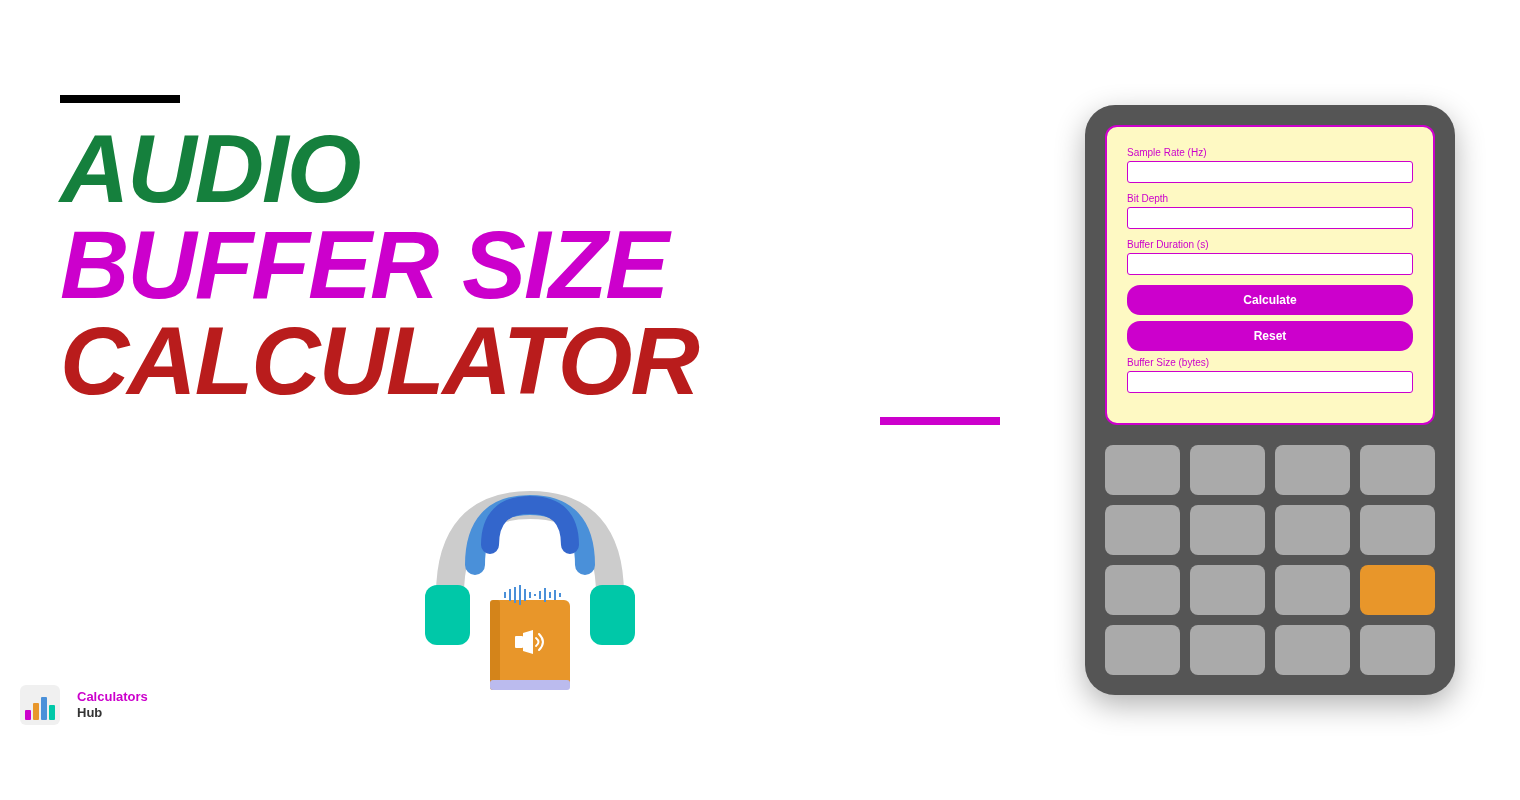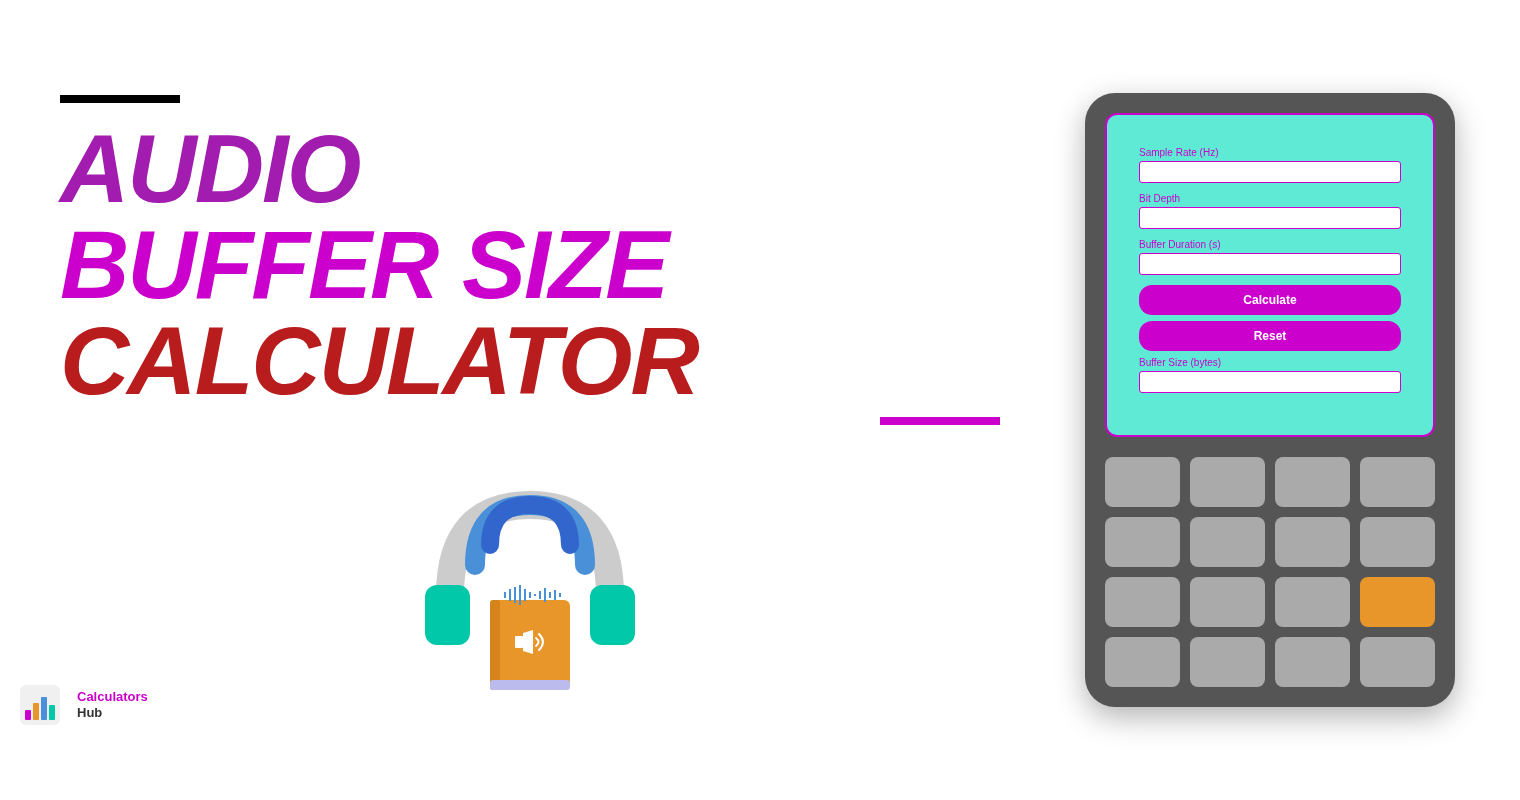--- a/index.html
+++ b/index.html
@@ -26,21 +26,21 @@
     .top-bar {
       width: 120px;
       height: 8px;
       background: #000000;
       margin-bottom: 10px;
     }
 
     .title-audio {
       font-size: 96px;
       font-weight: 900;
-      color: #a21caf;
+      color: #15803d;
       line-height: 1;
       font-style: italic;
       text-transform: uppercase;
       letter-spacing: -2px;
       margin-top: 8px;
     }
 
     .title-buffer-size {
       font-size: 96px;
       font-weight: 900;
@@ -84,23 +84,23 @@
 
     .calculator {
       width: 370px;
       background: #555555;
       border-radius: 30px;
       padding: 20px;
       box-shadow: 0 10px 30px rgba(0,0,0,0.3);
     }
 
     .calc-screen {
-      background: #5eead4;
+      background: #fef9c3;
       border-radius: 12px;
-      padding: 32px;
+      padding: 20px;
       margin-bottom: 20px;
       border: 2px solid #cc00cc;
     }
 
     .field-group {
       margin-bottom: 10px;
     }
 
     .field-label {
       font-size: 10px;

